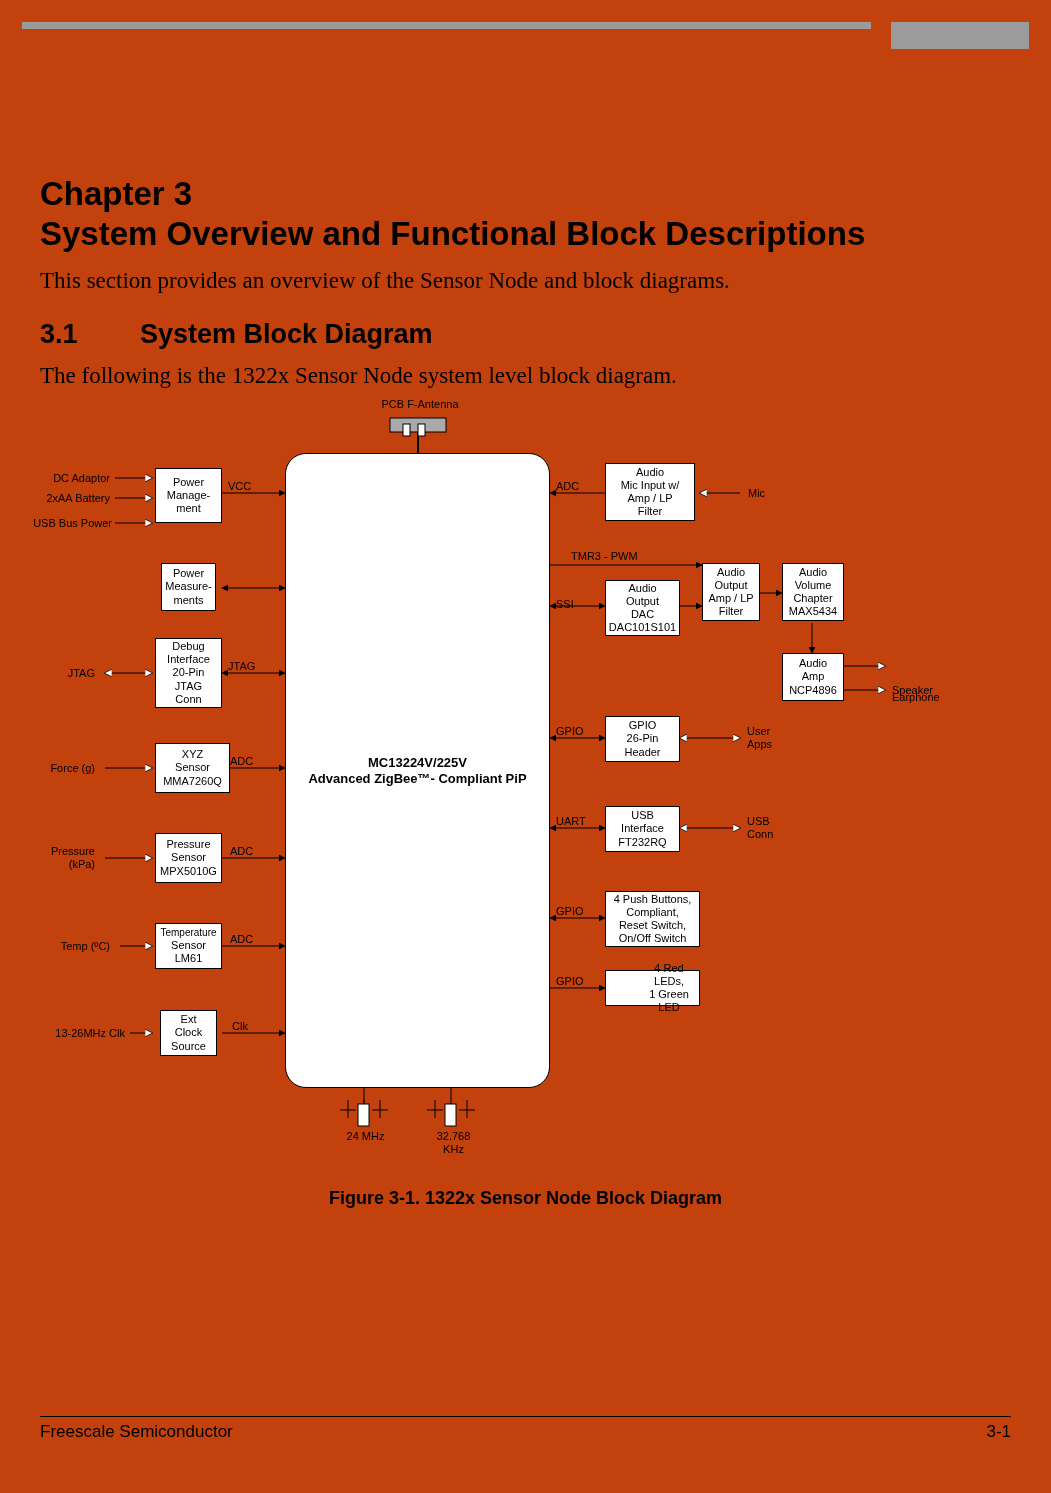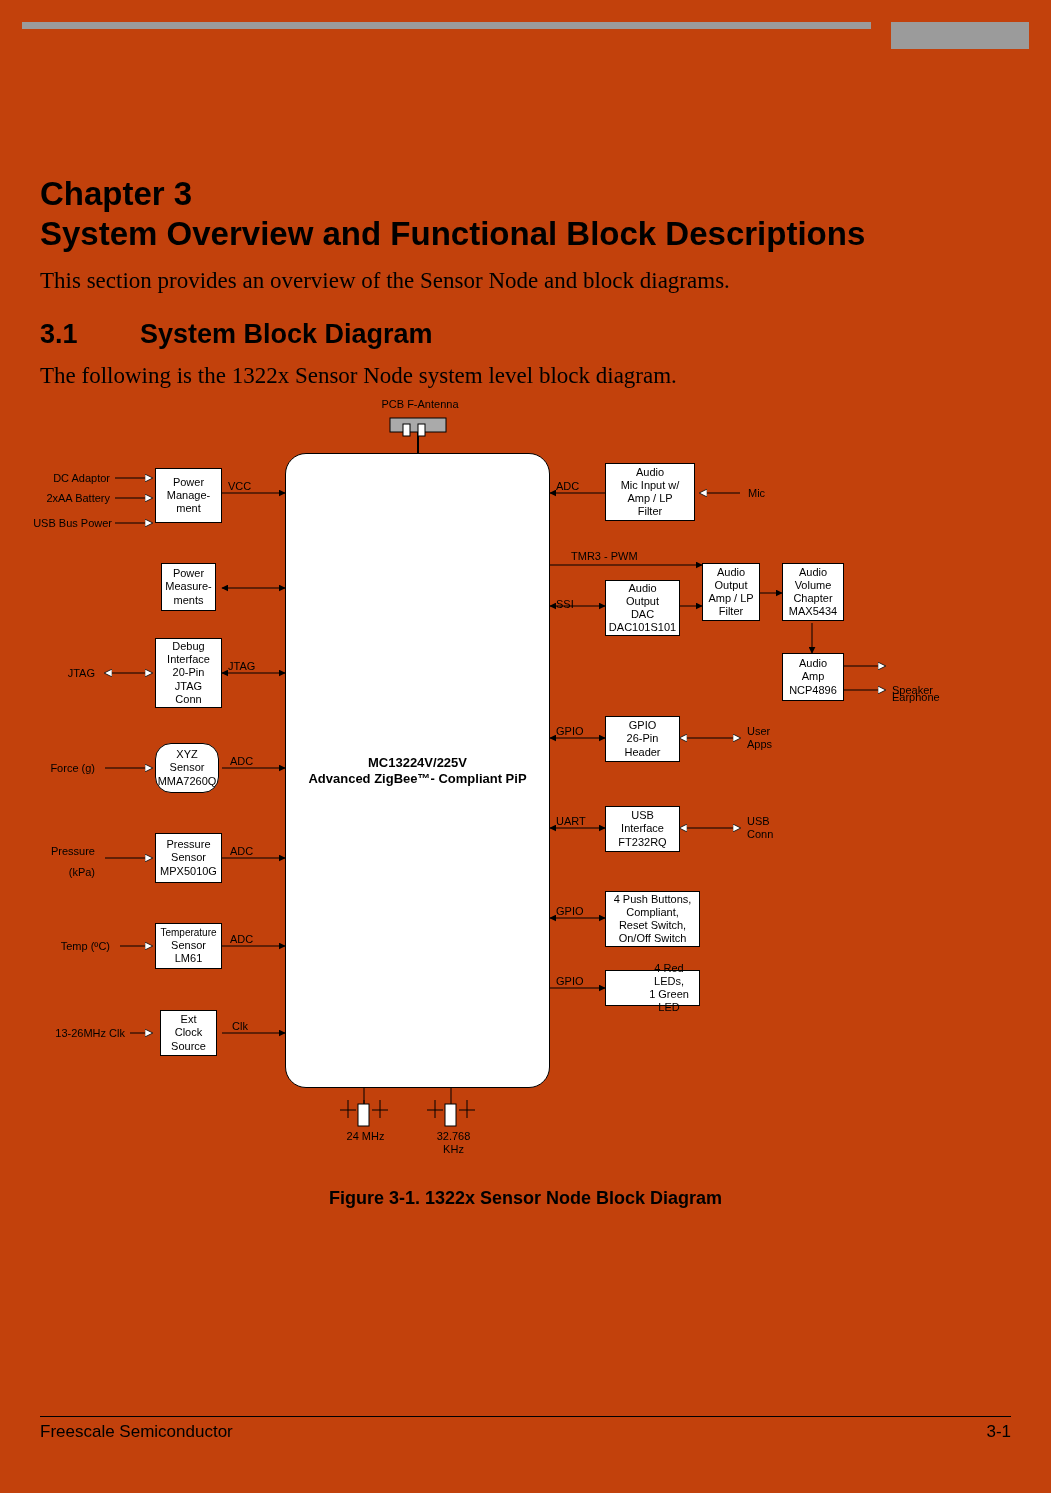--- a/index.html
+++ b/index.html
@@ -311,29 +311,29 @@
     <div class="box" style="left:115px; top:240px; width:67px; height:70px;">
       <span>Debug</span>
       <span>Interface</span>
       <span>20-Pin</span>
       <span>JTAG</span>
       <span>Conn</span>
     </div>
     <div class="lbl" style="left:188px; top:262px;">JTAG</div>
 
     <div class="lbl right" style="left:0px; top:364px; width:55px;">Force (g)</div>
-    <div class="box" style="left:115px; top:345px; width:64px; height:50px;border-radius:16px;">
+    <div class="box" style="left:115px; top:345px; width:75px; height:50px;">
       <span>XYZ</span>
       <span>Sensor</span>
       <span>MMA7260Q</span>
     </div>
     <div class="lbl" style="left:190px; top:357px;">ADC</div>
 
     <div class="lbl right" style="left:0px; top:447px; width:55px;">Pressure</div>
-    <div class="lbl right" style="left:0px; top:460px; width:55px;margin-top:8px;">(kPa)</div>
+    <div class="lbl right" style="left:0px; top:460px; width:55px;">(kPa)</div>
     <div class="box" style="left:115px; top:435px; width:67px; height:50px;">
       <span>Pressure</span>
       <span>Sensor</span>
       <span>MPX5010G</span>
     </div>
     <div class="lbl" style="left:190px; top:447px;">ADC</div>
 
     <div class="lbl right" style="left:0px; top:542px; width:70px;">Temp (ºC)</div>
     <div class="box" style="left:115px; top:525px; width:67px; height:46px;">
       <span style="font-size:10px;">Temperature</span>

